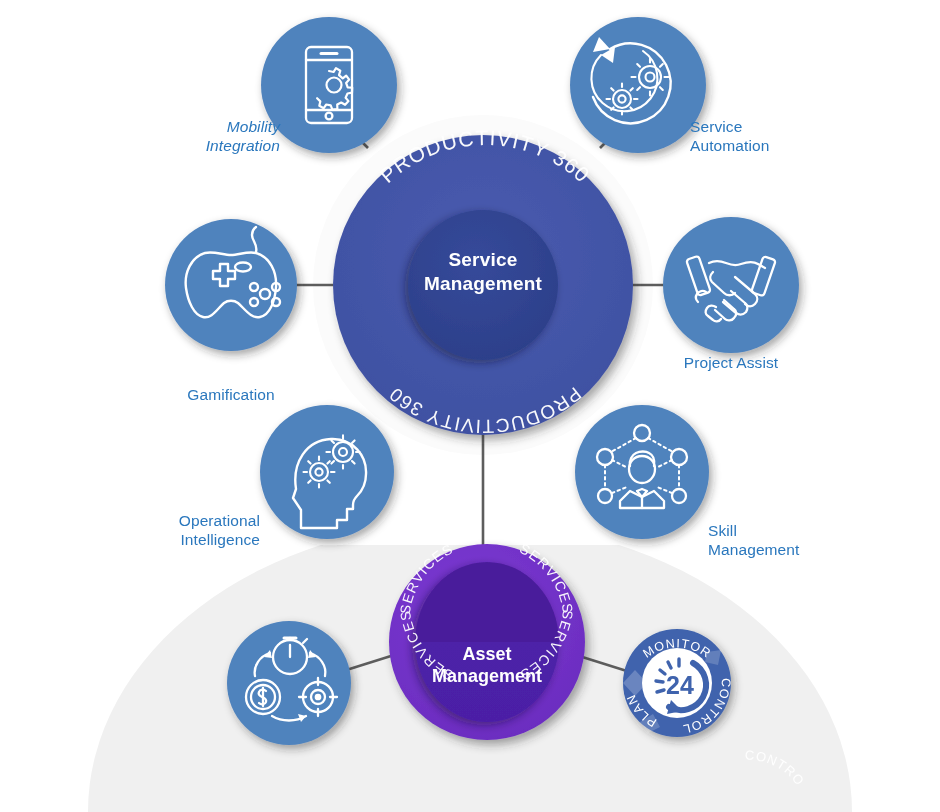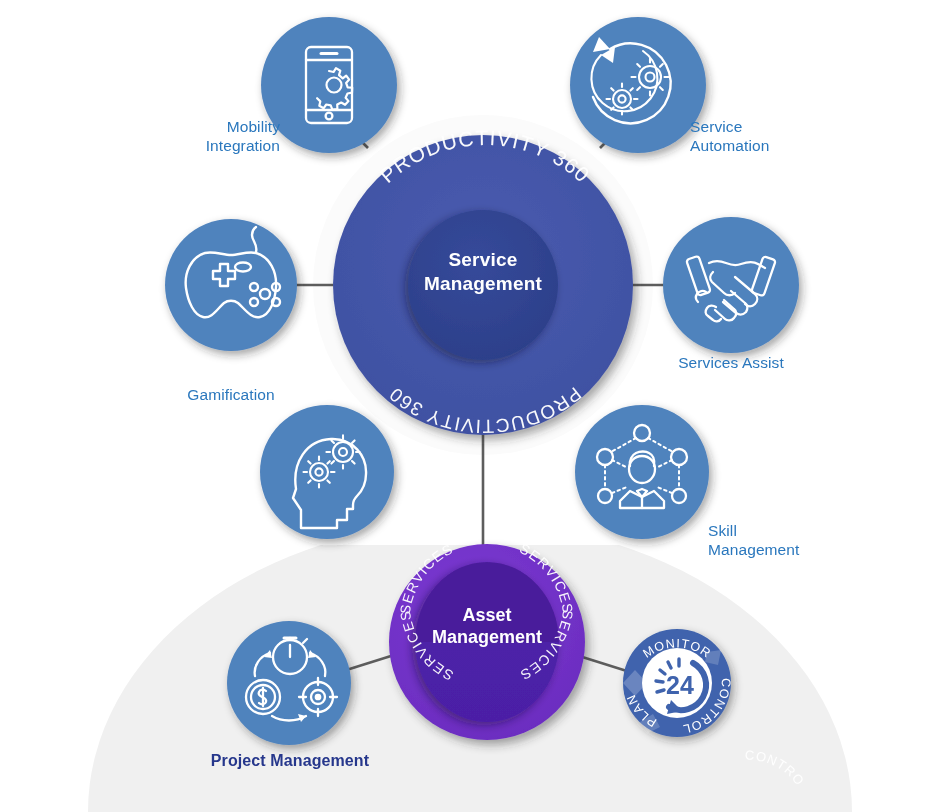--- a/index.html
+++ b/index.html
@@ -306,32 +306,32 @@
       </g>
     </g>
 
   </svg>
 
   <div class="hubtext hub-main" style="left:383px;top:248px;width:200px;">
     <div>Service</div>
     <div>Management</div>
   </div>
 
-  <div class="hubtext asset-label" style="left:387px;top:604px;width:200px;">
+  <div class="hubtext asset-label" style="left:387px;top:643px;width:200px;">
     <div>Asset</div>
     <div>Management</div>
   </div>
 
-  <div class="label r" style="left:120px;top:117px;width:160px;">Mobility<br>Integration</div>
+  <div class="label r" style="left:120px;top:117px;width:160px;font-style:italic;">Mobility<br>Integration</div>
 
   <div class="label l" style="left:690px;top:117px;width:180px;">Service<br>Automation</div>
 
   <div class="label c" style="left:141px;top:353px;width:180px;margin-top:32px;">Gamification</div>
 
-  <div class="label c" style="left:641px;top:353px;width:180px;">Services Assist</div>
-
+  <div class="label c" style="left:641px;top:353px;width:180px;">Project Assist</div>
+
+  <div class="label r" style="left:98px;top:511px;width:162px;">Operational<br>Intelligence</div>
 
   <div class="label l" style="left:708px;top:521px;width:180px;">Skill<br>Management</div>
 
-  <div class="label dark c" style="left:190px;top:751px;width:200px;">Project Management</div>
 
 
 </div>
 
 </body></html>

